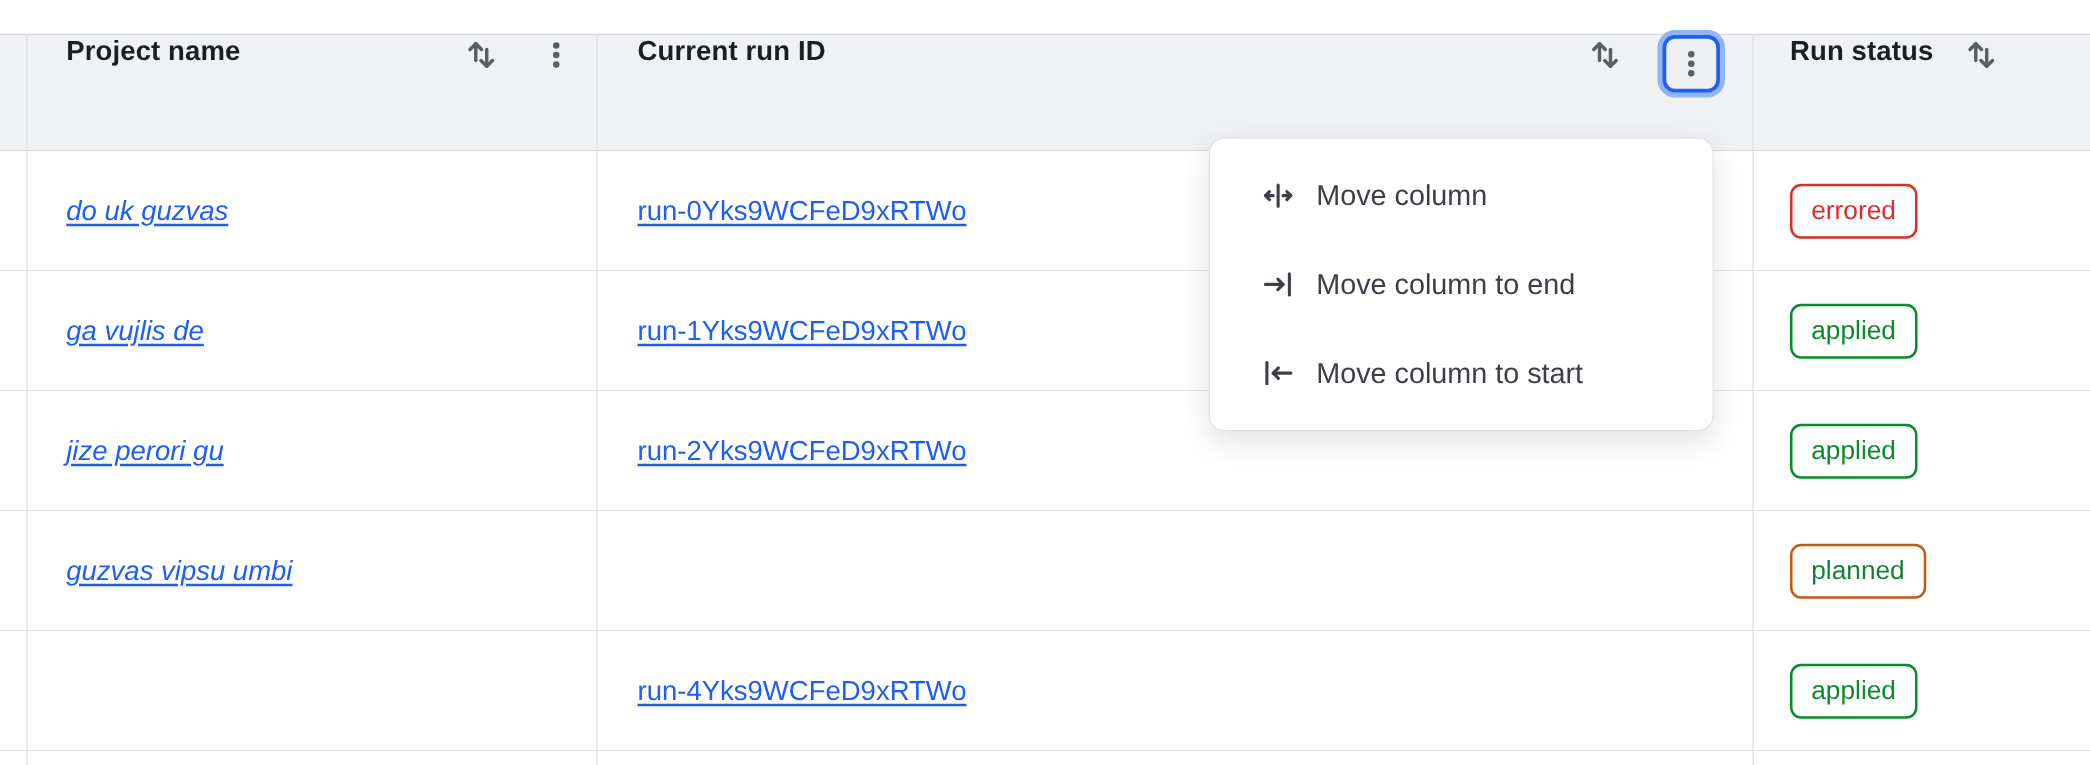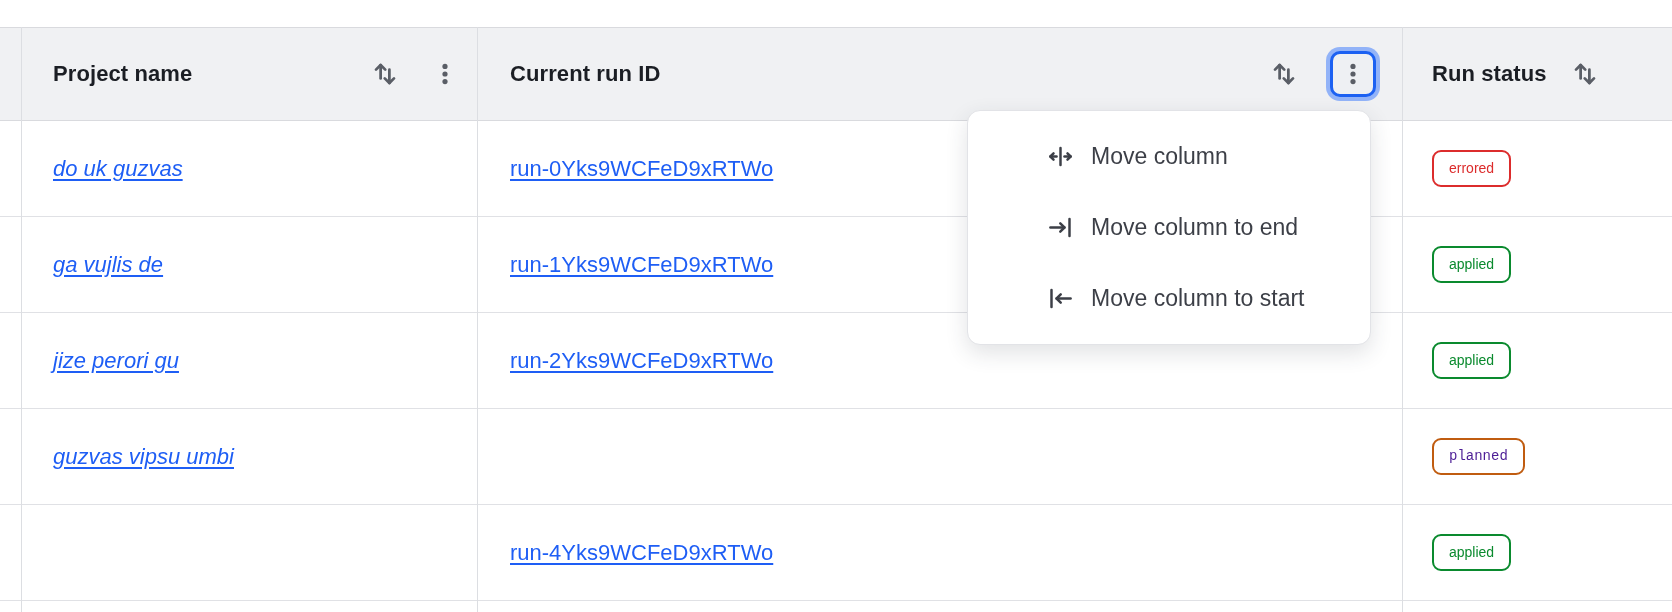--- a/index.html
+++ b/index.html
@@ -31,21 +31,21 @@
     z-index: 2;
   }
   .vline.v1 { left: 21px; }
   .vline.v2 { left: 477px; }
   .vline.v3 { left: 1402px; }
 
   .hcell {
     position: absolute;
     top: 0; height: 100%;
     display: flex;
-    align-items: center;
+    align-items: flex-start;
   }
   .hcell-project { left: 21px;  width: 456px; padding: 0 18px 0 32px; }
   .hcell-run     { left: 477px; width: 925px; padding: 0 26px 0 33px; }
   .hcell-status  { left: 1402px; width: 270px; padding: 0 0 0 30px; }
 
   .hlabel {
     font-size: 22px;
     font-weight: 700;
     color: #1b1e24;
     letter-spacing: 0.1px;
@@ -99,21 +99,21 @@
     font-size: 22px;
     color: #1e5ef5;
     text-decoration: underline;
     text-underline-offset: 3px;
     cursor: pointer;
     white-space: nowrap;
   }
 
   .badge {
     display: inline-block;
-    font-size: 14px;
+    font-size: 21px;
     line-height: 1;
     padding: 9px 15px 10px 15px;
     border: 2px solid currentColor;
     border-radius: 9px;
     background: #ffffff;
     white-space: nowrap;
   }
 
   
   .menu {
@@ -131,21 +131,20 @@
   .menu-item {
     height: 71px;
     display: flex;
     align-items: center;
     padding: 0 24px 0 41px;
     gap: 17px;
     font-size: 23px;
     color: #3c3f47;
     cursor: pointer;
     white-space: nowrap;
-    margin-left: 38px;
   }
   .menu-item svg { flex: none; }
 
   .bottom-sliver {
     position: absolute;
     left: 0; top: 601px;
     width: 1672px; height: 11px;
     background: #ffffff;
   }
 </style>
@@ -267,21 +266,21 @@
     <div class="cell cell-status">
         <span class="badge" style="color: rgb(10, 138, 46); border-color: rgb(10, 138, 46);">applied</span>
       </div>
   </div>
 
   <div class="row" style="top:409px">
     <div class="cell cell-project">
         <a class="tlink">guzvas vipsu umbi</a>
       </div>
     <div class="cell cell-status">
-        <span class="badge" style="color: #4c1d95; border-color: rgb(192, 92, 16); font-family: Liberation Mono, monospace;">planned</span>
+        <span class="badge" style="color: #15803d; border-color: rgb(192, 92, 16);">planned</span>
       </div>
   </div>
 
   <div class="row" style="top:505px">
     <div class="cell cell-run">
         <a class="tlink">run-4Yks9WCFeD9xRTWo</a>
       </div>
     <div class="cell cell-status">
         <span class="badge" style="color: rgb(10, 138, 46); border-color: rgb(10, 138, 46);">applied</span>
       </div>

